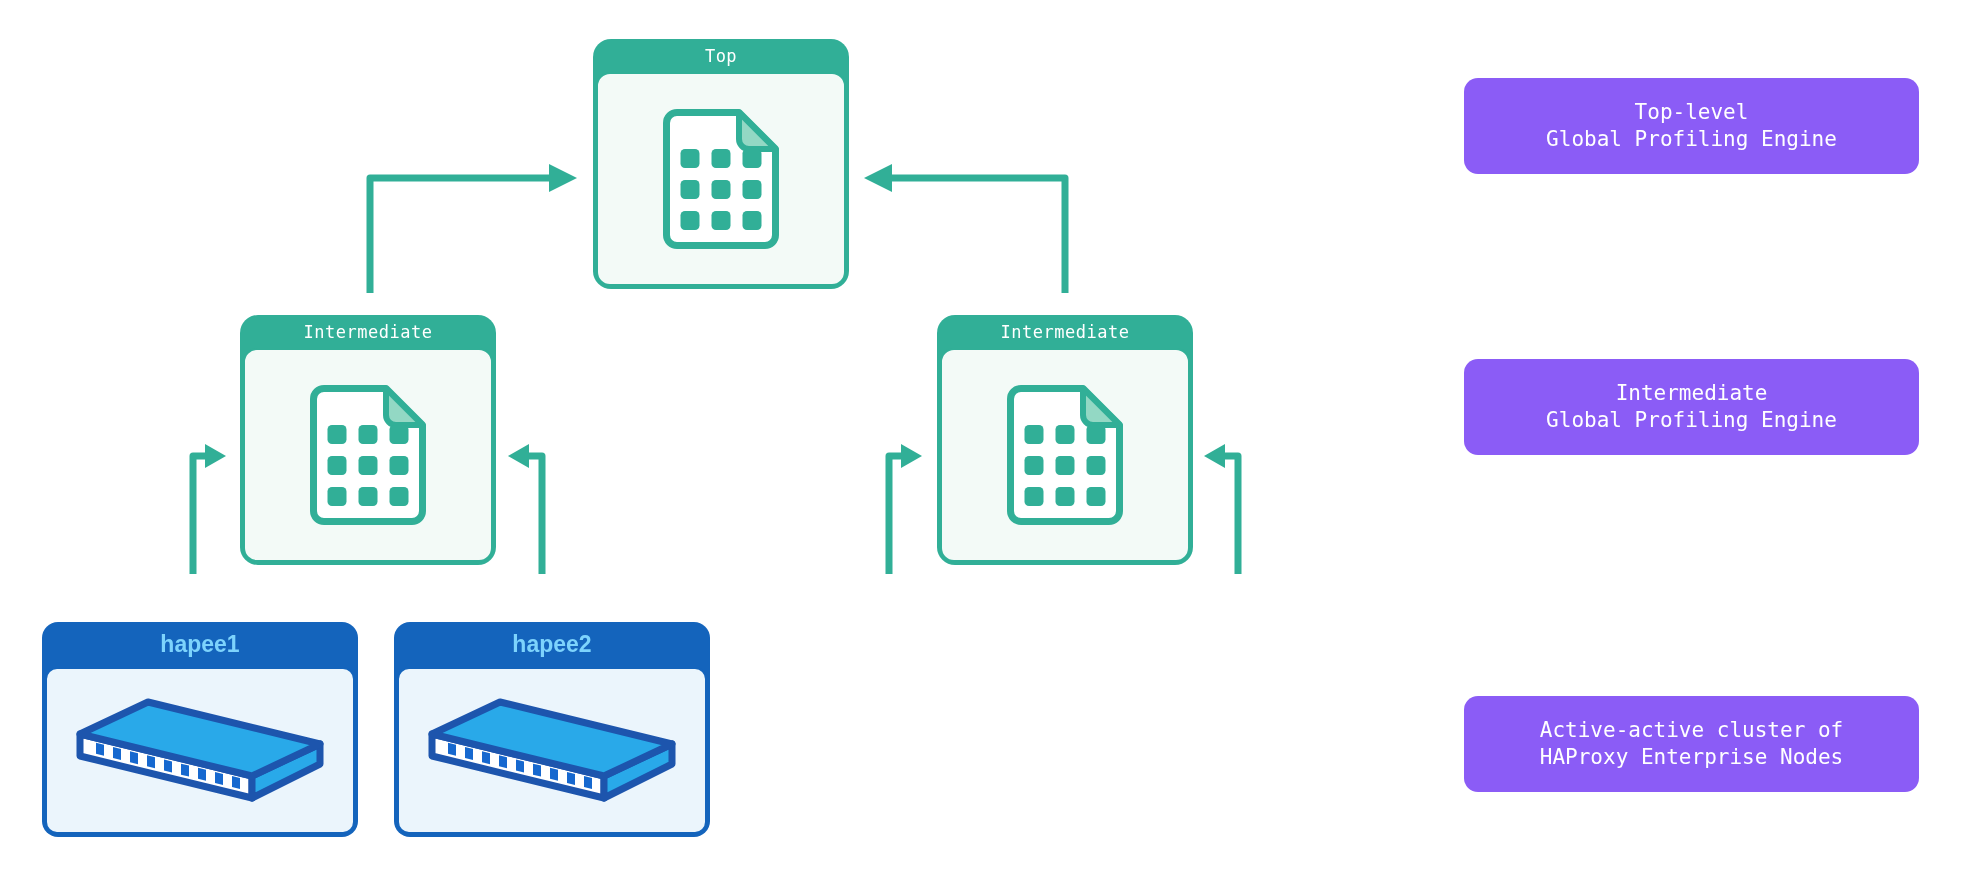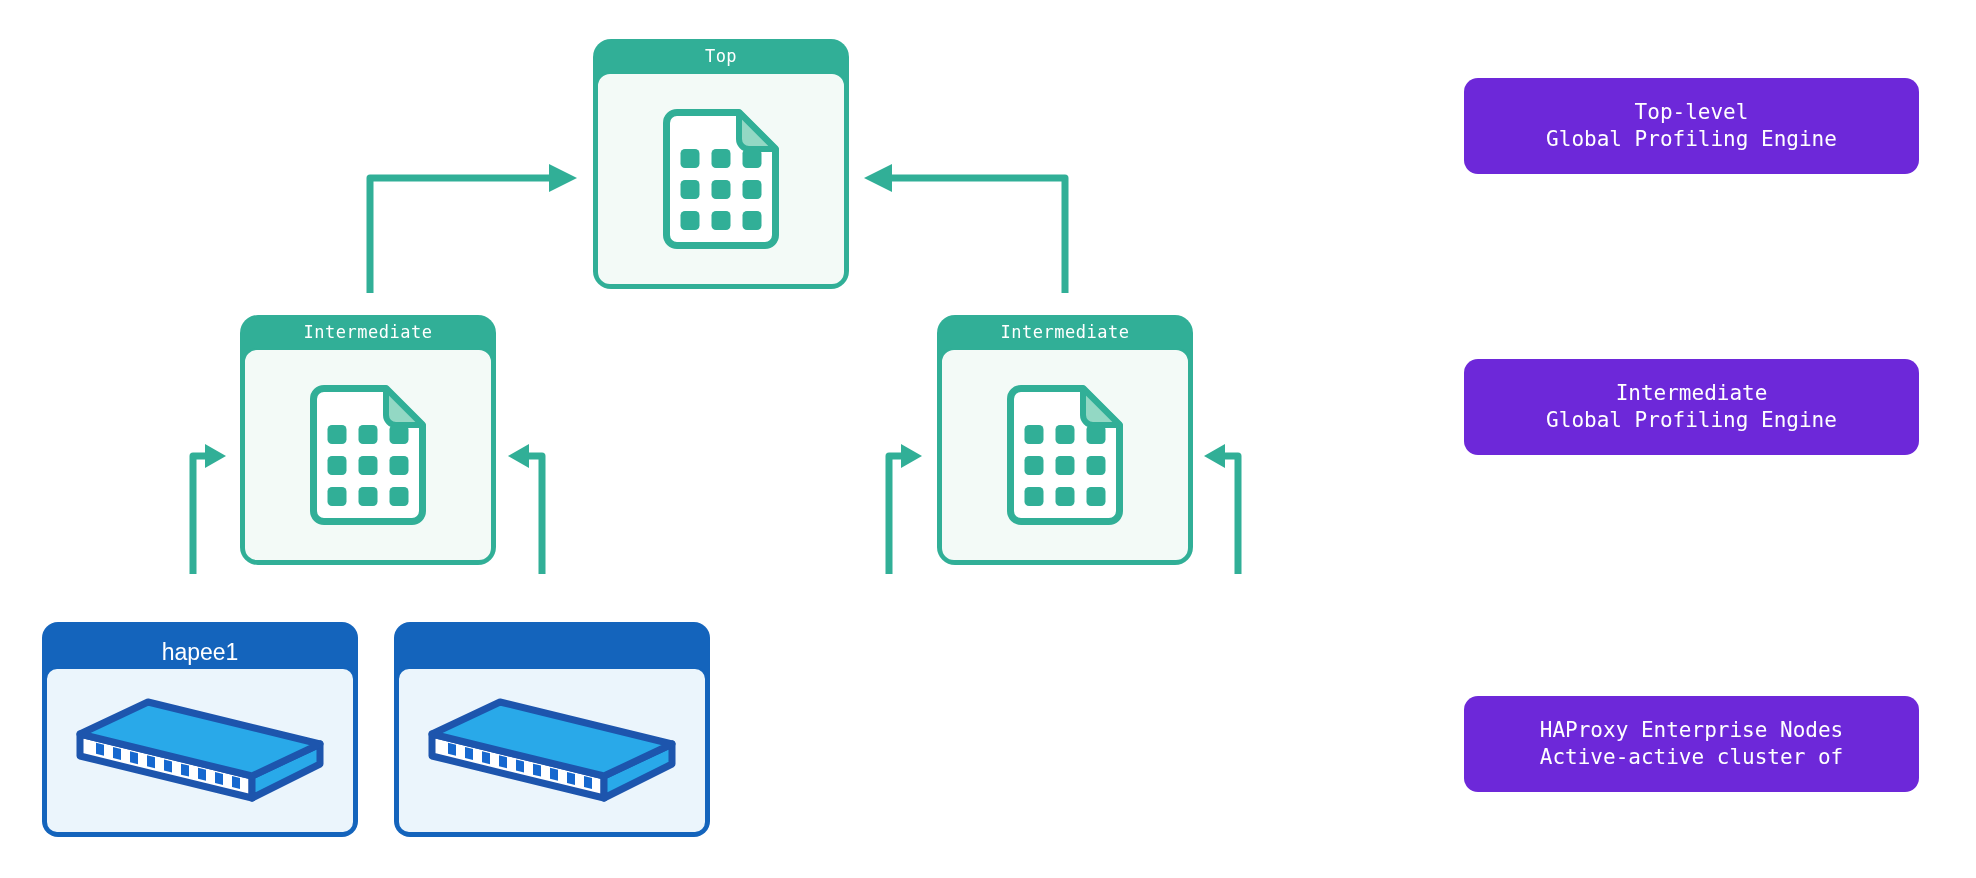--- a/index.html
+++ b/index.html
@@ -43,40 +43,39 @@
   .hapee-box {
     position: absolute;
     width: 316px; height: 215px;
     top: 622px;
     background: #1464bc;
     border-radius: 16px;
   }
   .hapee-header {
     height: 45px;
     display: flex; align-items: center; justify-content: center;
-    color: #ffffff;
+    color: #7dd3fc;
     font-family: "Liberation Sans", sans-serif;
     font-size: 23px;
-    font-weight: 400;
-    margin-top: 8px;
+    font-weight: 700;
   }
   .hapee-body {
     position: absolute;
     left: 3px; right: 3px; top: 45px; bottom: 3px;
     background: #ebf5fc;
     border: 2px solid #1464bc;
     border-radius: 12px;
     display: flex; align-items: center; justify-content: center;
   }
   
   .annotation {
     position: absolute;
     left: 1464px;
     width: 455px; height: 96px;
-    background: #6d28d9;
+    background: #8b5cf6;
     border-radius: 14px;
     color: #ffffff;
     font: 21px/27px "DejaVu Sans Mono", monospace;
     display: flex; flex-direction: column;
     align-items: center; justify-content: center;
     text-align: center;
   }
   .icon-doc { width: 116px; height: 140px; }
   .icon-switch { width: 256px; height: 110px; }
   .defs-hidden { position: absolute; width: 0; height: 0; overflow: hidden; }
@@ -171,37 +170,38 @@
   <div class="hapee-box" style="left:42px;">
     <div class="hapee-header">hapee1</div>
     <div class="hapee-body">
       <svg class="icon-switch" viewBox="0 0 256 110">
           <use href="#switch-icon"></use>
         </svg>
     </div>
   </div>
 
   <div class="hapee-box" style="left:394px;">
+    <div class="hapee-header">hapee2</div>
     <div class="hapee-body">
       <svg class="icon-switch" viewBox="0 0 256 110">
           <use href="#switch-icon"></use>
         </svg>
     </div>
   </div>
 
 
 
   <div class="annotation" style="top:78px;">
     <div>Top-level</div>
     <div>Global Profiling Engine</div>
   </div>
 
   <div class="annotation" style="top:359px;">
     <div>Intermediate</div>
     <div>Global Profiling Engine</div>
   </div>
 
   <div class="annotation" style="top:696px;">
+    <div>Active-active cluster of</div>
     <div>HAProxy Enterprise Nodes</div>
-    <div>Active-active cluster of</div>
   </div>
 
 </div>
 
 </body></html>

